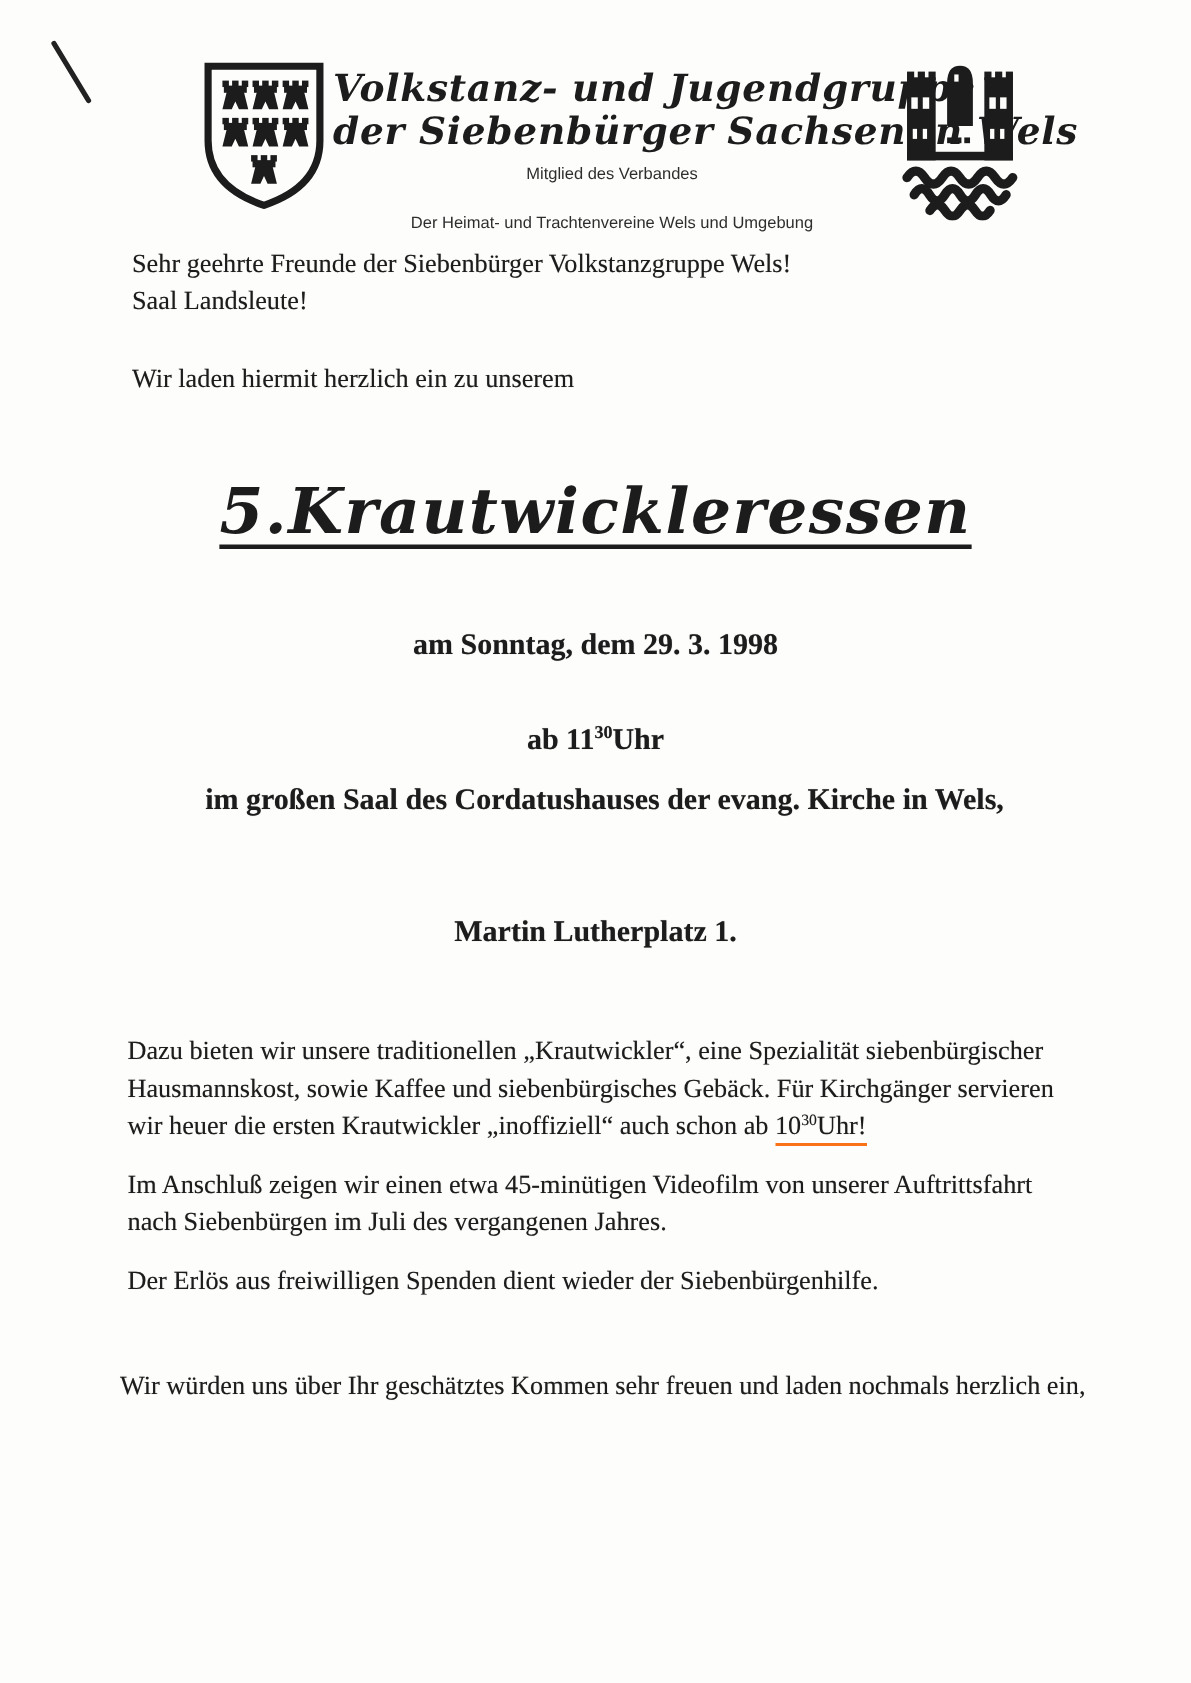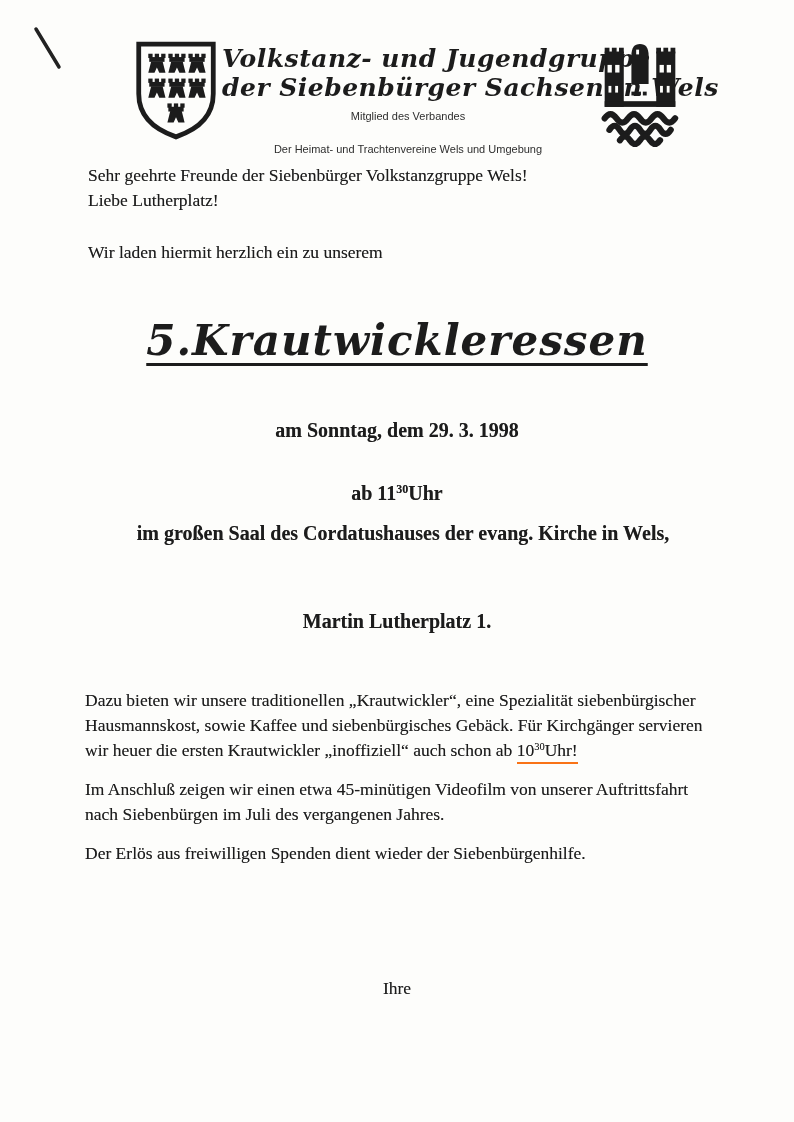--- a/index.html
+++ b/index.html
@@ -149,38 +149,38 @@
       <rect class="ink" x="8" y="62" width="74" height="6"></rect>
 
       <path d="M8,80 q6.15,-9 12.3,0 t12.3,0 t12.3,0 t12.3,0 t12.3,0 t12.3,0" fill="none" stroke="#1c1c1c" stroke-width="6.5" stroke-linecap="round"></path>
       <path d="M13,92 q5.35,-8.5 10.7,0 t10.7,0 t10.7,0 t10.7,0 t10.7,0 t10.7,0" fill="none" stroke="#1c1c1c" stroke-width="6.5" stroke-linecap="round"></path>
       <path d="M24,103 q5.25,-8 10.5,0 t10.5,0 t10.5,0 t10.5,0" fill="none" stroke="#1c1c1c" stroke-width="6.5" stroke-linecap="round"></path>
     </svg>
   </div>
 
   <div class="abs salutation serif17">
     <div>Sehr geehrte Freunde der Siebenbürger Volkstanzgruppe Wels!</div>
-    <div>Liebe Lutherplatz!</div>
+    <div>Saal Landsleute!</div>
   </div>
 
   <div class="abs intro serif17">Wir laden hiermit herzlich ein zu unserem</div>
 
   <div class="abs event-title">5.Krautwickleressen</div>
 
   <div class="abs ev-line ev-date">am Sonntag, dem 29. 3. 1998</div>
 
   <div class="abs ev-line ev-time"><span>ab 11</span><sup class="t">30</sup><span>Uhr</span></div>
 
   <div class="abs ev-line ev-loc">im großen Saal des Cordatushauses der evang. Kirche in Wels,</div>
 
   <div class="abs ev-line ev-addr">Martin Lutherplatz 1.</div>
 
   <div class="abs para para1 serif17"><span>Dazu bieten wir unsere traditionellen „Krautwickler“, eine Spezialität siebenbürgischer Hausmannskost, sowie Kaffee und siebenbürgisches Gebäck. Für Kirchgänger servieren wir heuer die ersten Krautwickler „inoffiziell“ auch schon ab </span><span class="time-underline"><span>10</span><sup class="t">30</sup><span>Uhr!</span></span></div>
 
   <div class="abs para para2 serif17">Im Anschluß zeigen wir einen etwa 45-minütigen Videofilm von unserer Auftrittsfahrt nach Siebenbürgen im Juli des vergangenen Jahres.</div>
 
   <div class="abs para para3 serif17">Der Erlös aus freiwilligen Spenden dient wieder der Siebenbürgenhilfe.</div>
 
+  <div class="abs closing serif17">Wir würden uns über Ihr geschätztes Kommen sehr freuen und laden nochmals herzlich ein,</div>
 
-  <div class="abs ihre serif17">Ihre</div>
 
 
 </div>
 
 </body></html>

